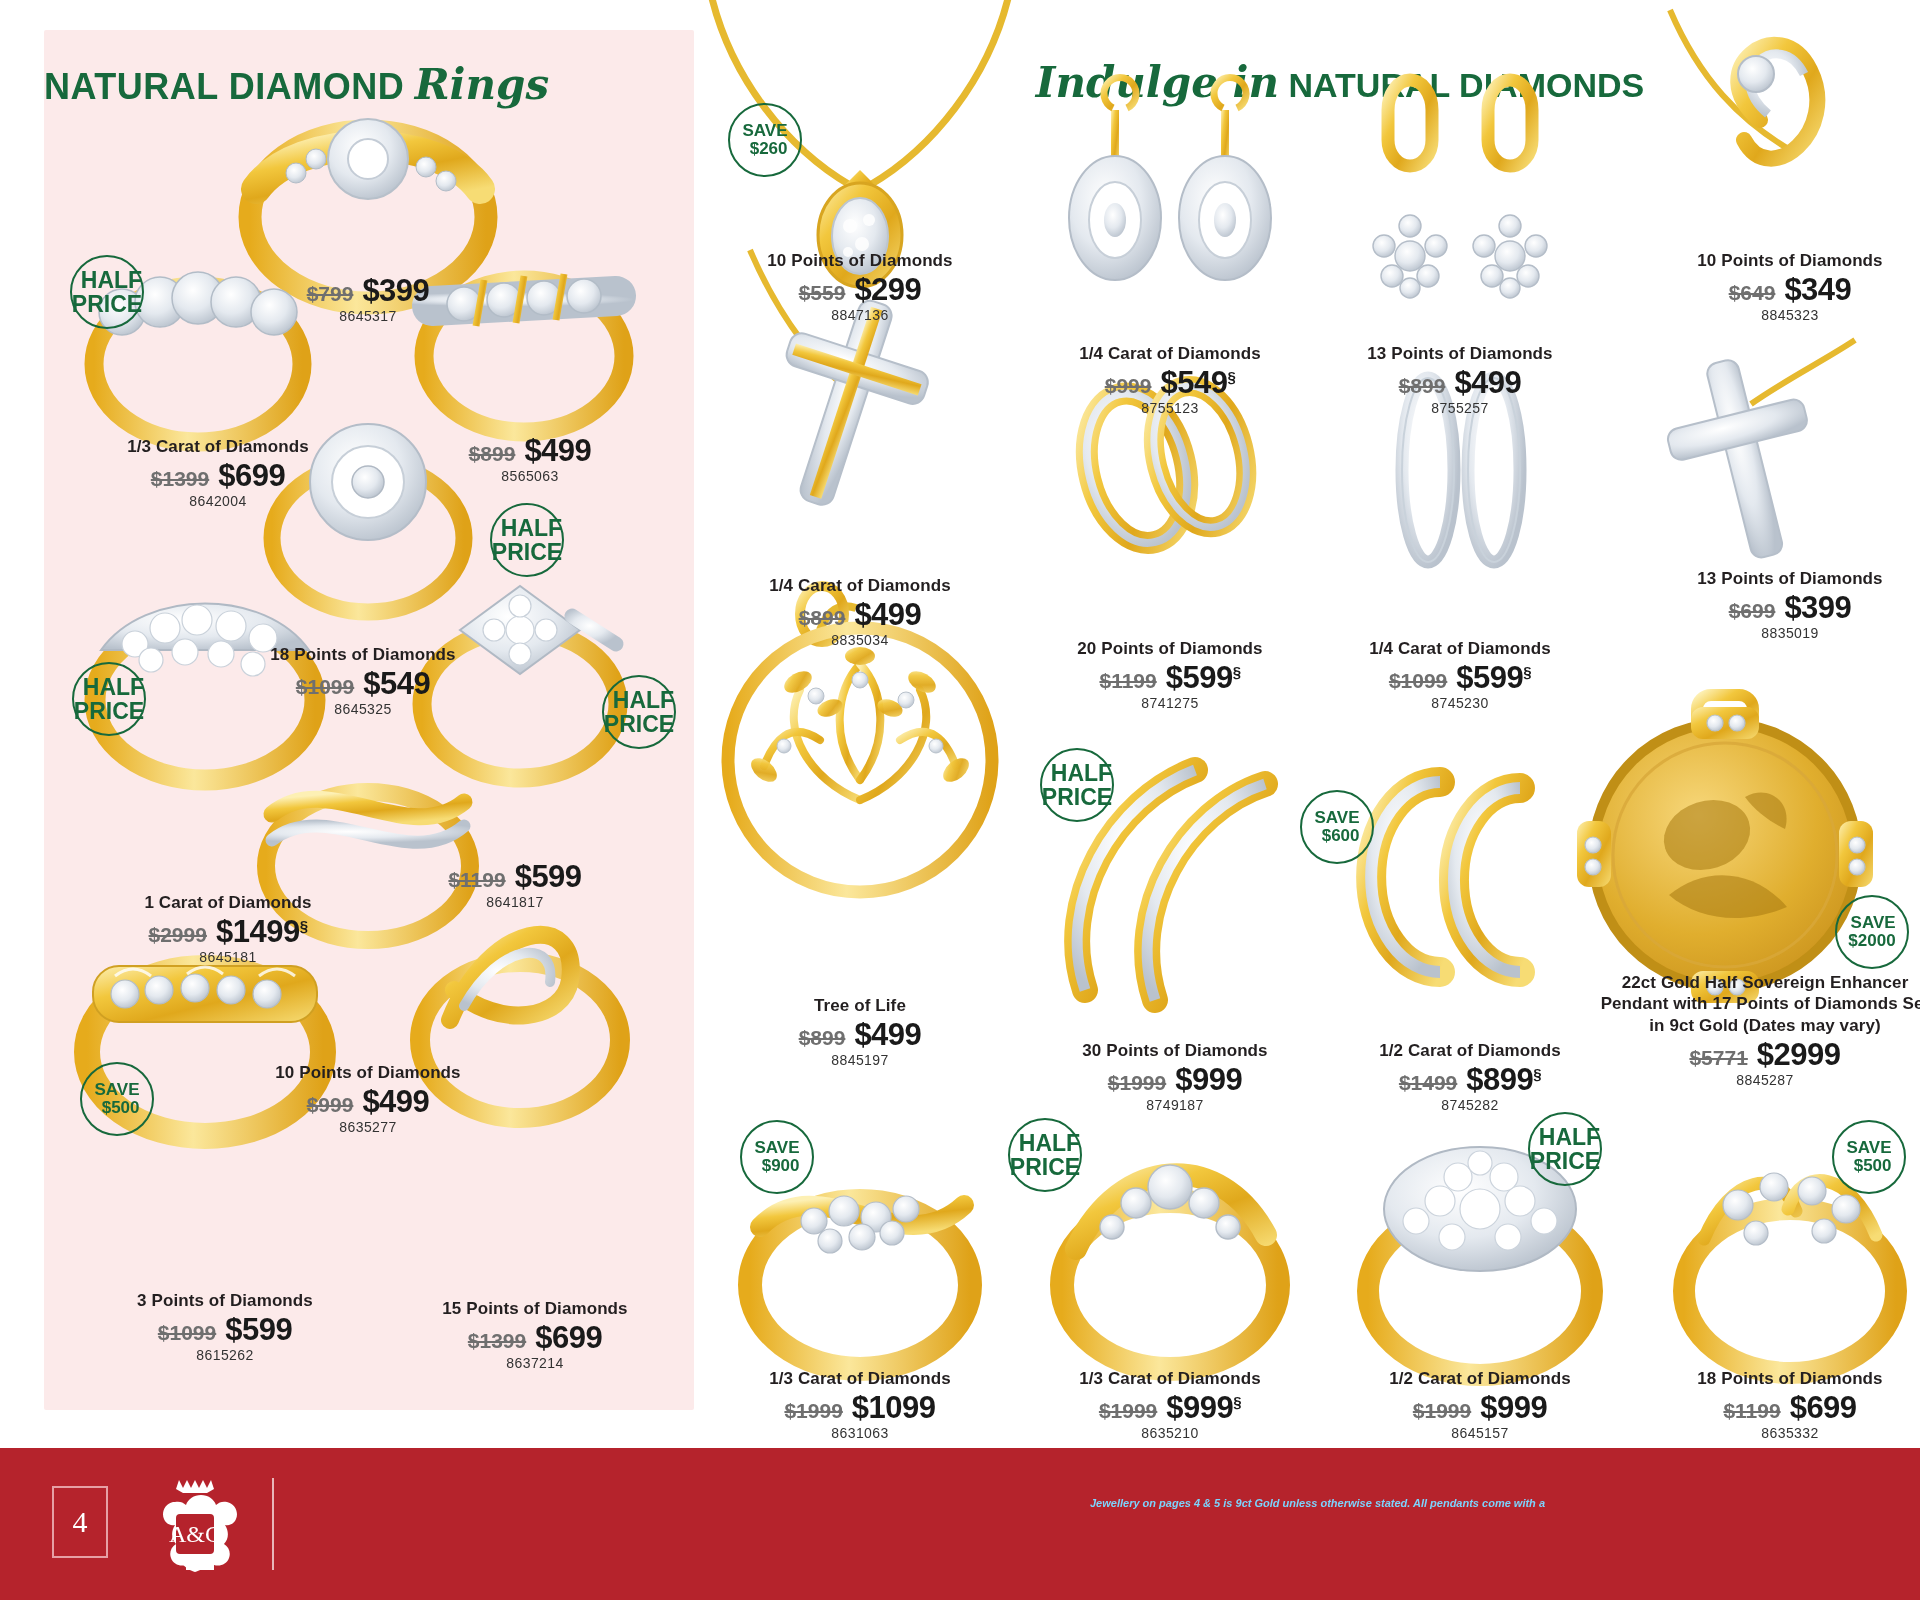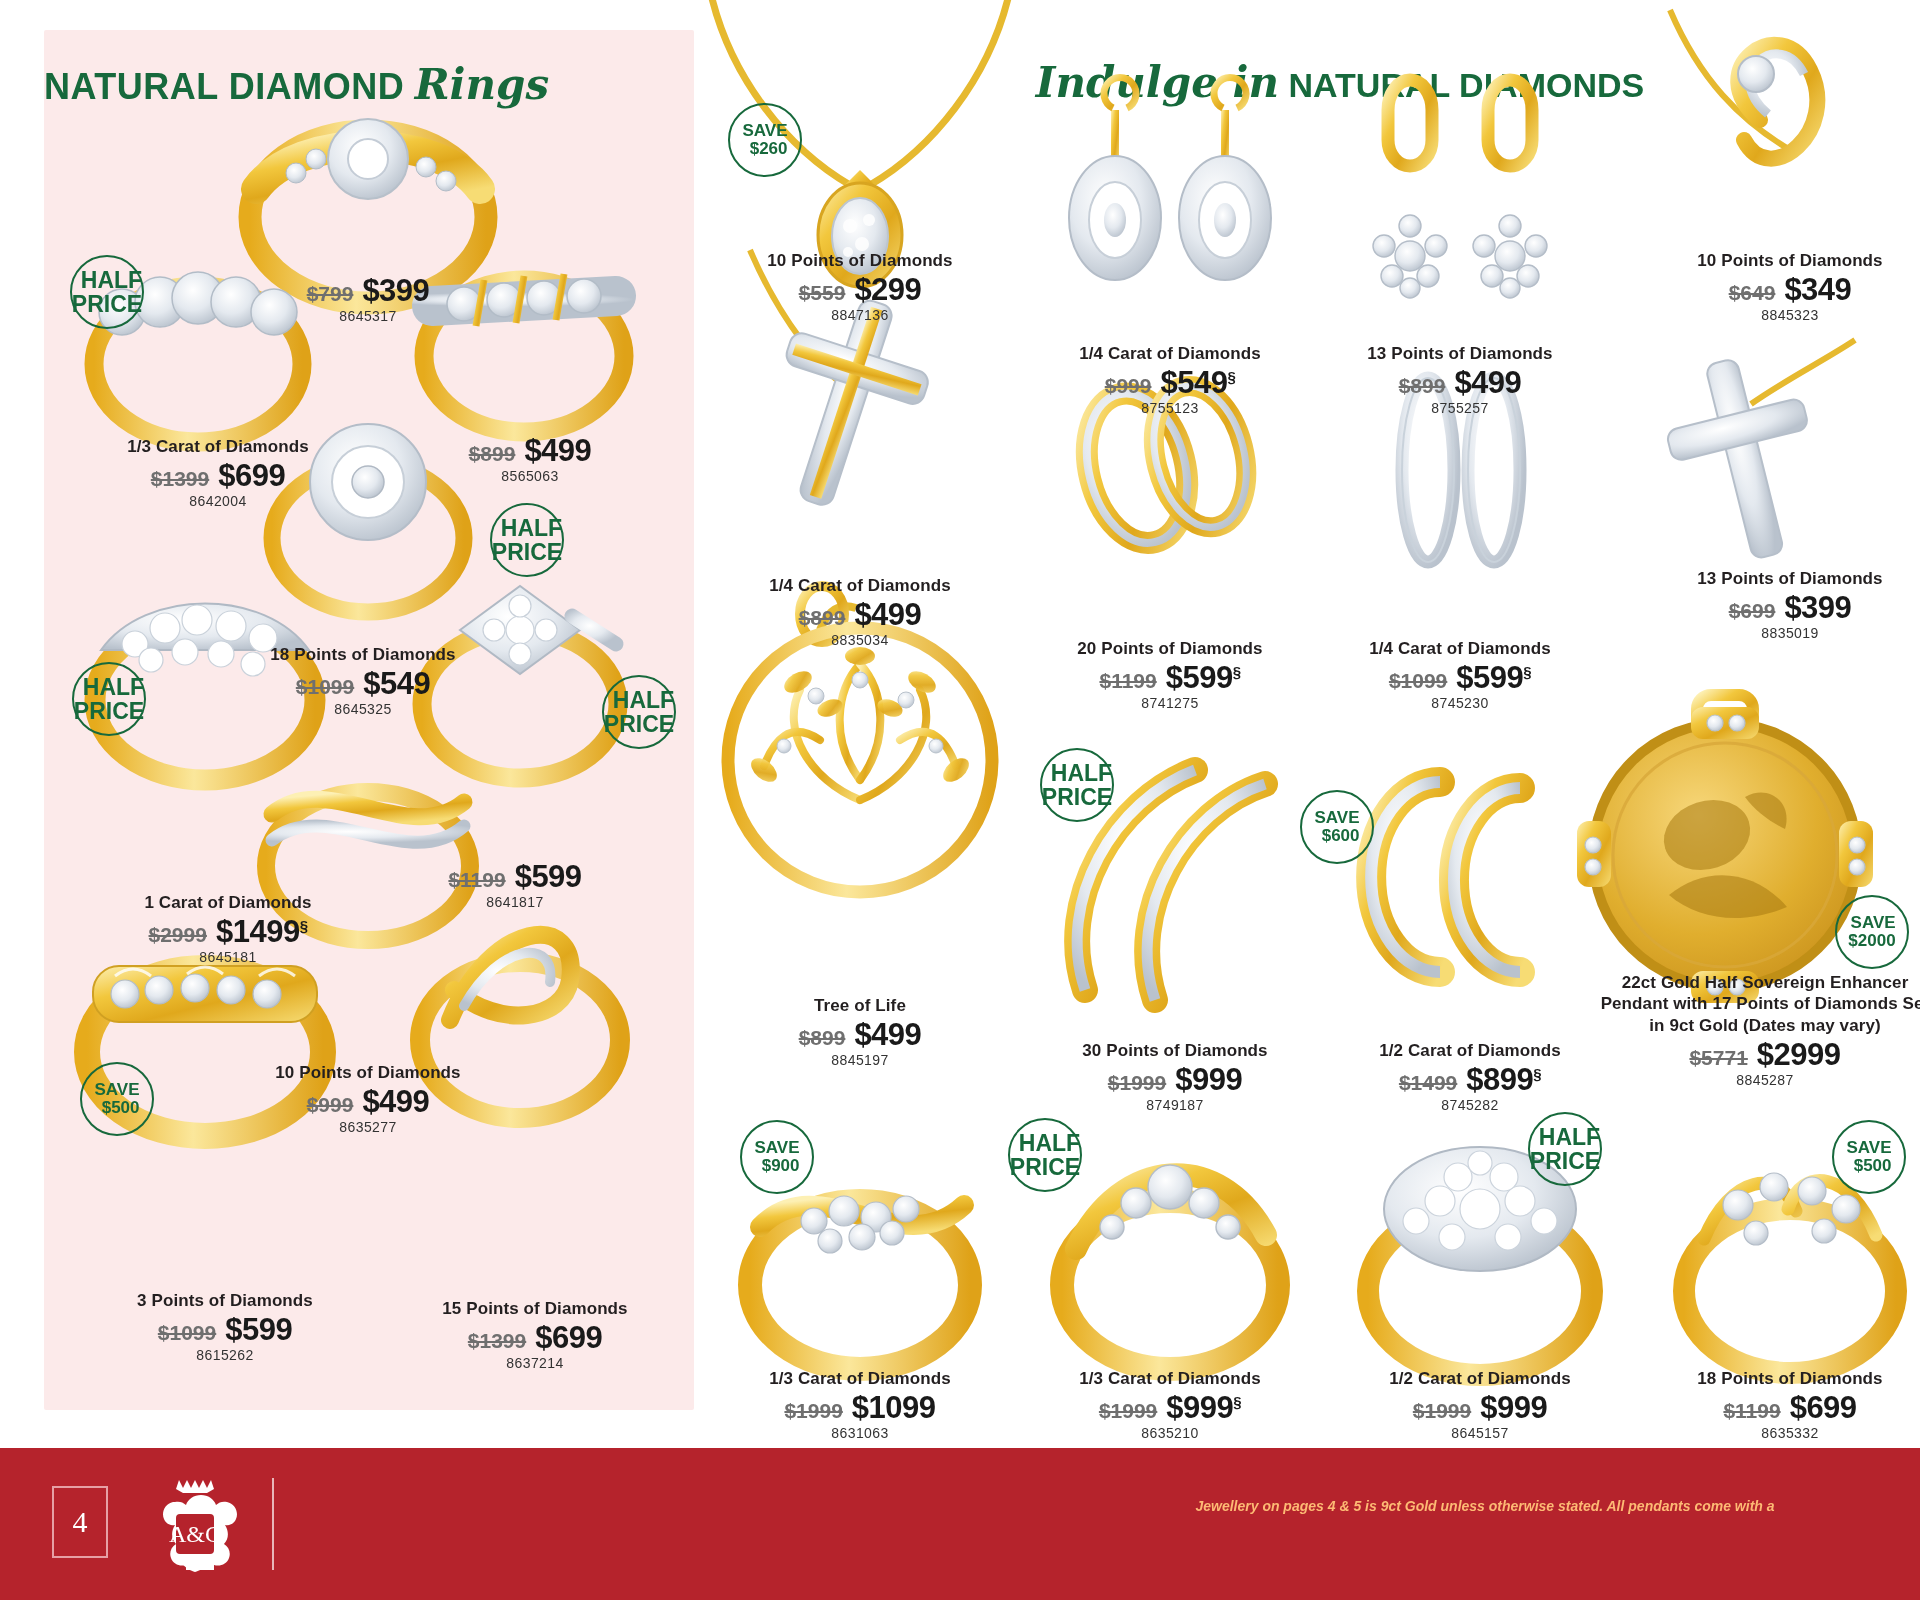--- a/index.html
+++ b/index.html
@@ -81,22 +81,22 @@
   .footer .crest{position:absolute;left:145px;top:28px;}
   .footer .divider{
     position:absolute;left:272px;top:30px;width:2px;height:92px;background:#e9b6b9;
   }
   .footer .since{
     position:absolute;left:300px;top:32px;color:#fff;
     font-family:"Liberation Serif",serif;font-size:72px;letter-spacing:1px;
     line-height:1;white-space:nowrap;
   }
   .footer .disclaimer{
-    position:absolute;right:40px;top:48px;width:790px;text-align:center;
-    color:#fdba74;font-size:14px;font-style:italic;font-weight:bold;line-height:1.45;
+    position:absolute;right:40px;top:48px;width:790px;
+    color:#7dd3fc;font-size:11px;font-style:italic;font-weight:bold;line-height:1.45;
   }
 </style>
 </head>
 <body>
 
 <div class="page">
 
   <div class="pink-panel"></div>
   <div class="panel-title">
     <span>NATURAL DIAMOND</span>

